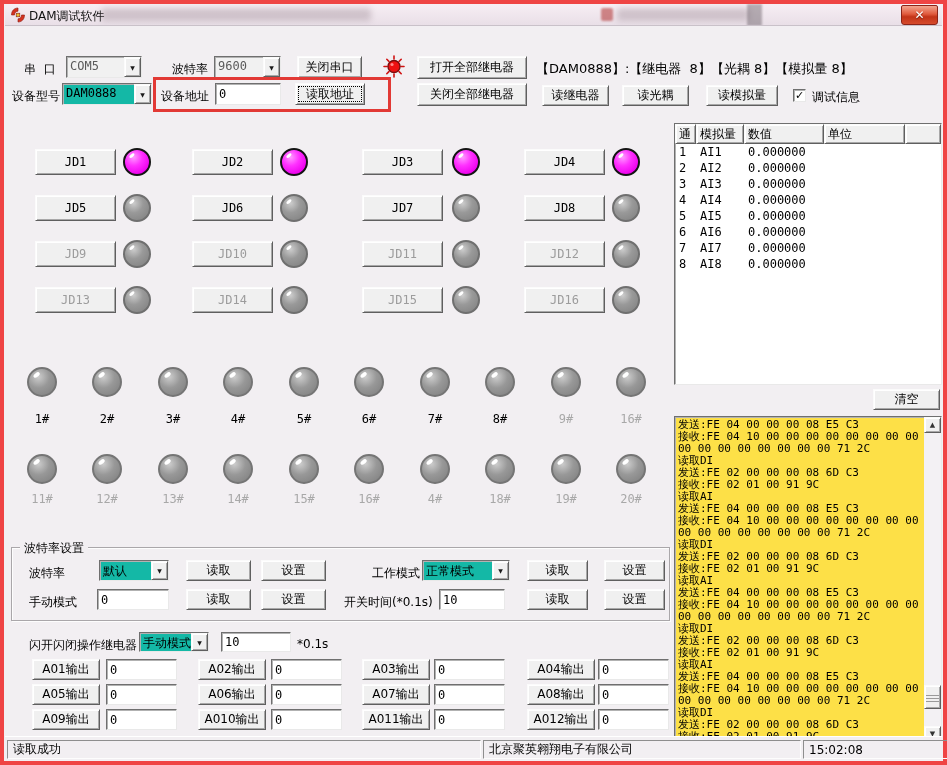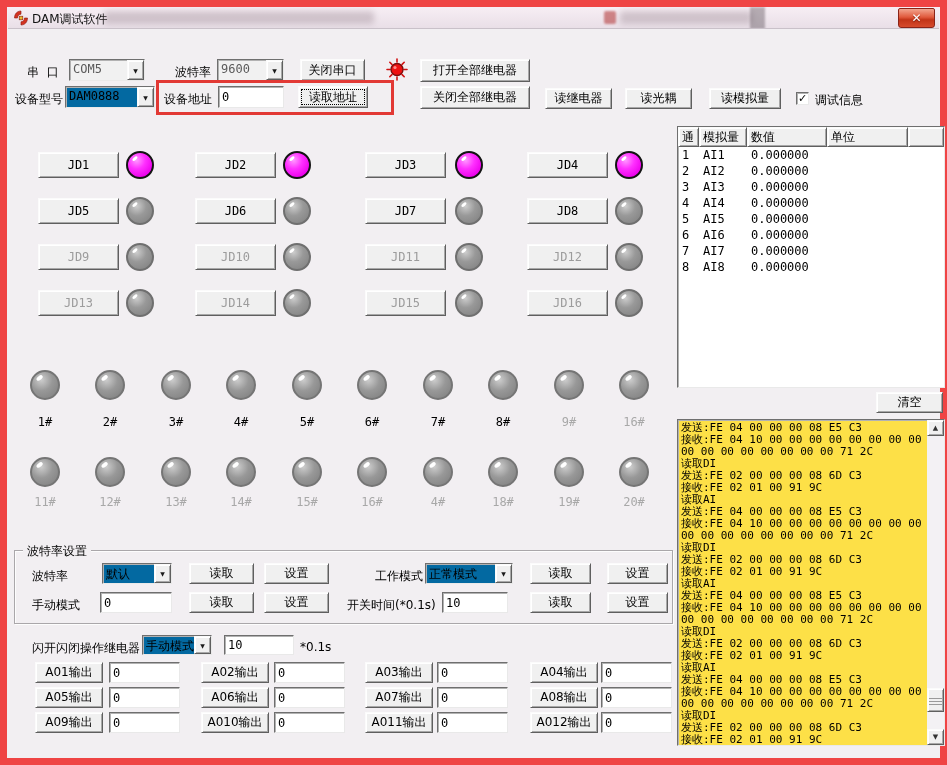--- a/index.html
+++ b/index.html
@@ -1,19 +1,19 @@
 <!DOCTYPE html>
 <html><head>
 <meta charset="utf-8">
 <style>
   *{margin:0;padding:0;box-sizing:border-box}
   html,body{width:947px;height:765px}
   body{font-family:"DejaVu Sans",sans-serif;font-size:12px;background:#f2eff2;position:relative;overflow:hidden}
   .abs{position:absolute}
-  .window{position:absolute;inset:0;border:7px solid #ef4444;background:#f2eff2}
+  .window{position:absolute;inset:0;border:4px solid #ef4444;background:#f2eff2}
   
   .titlebar{position:absolute;left:1px;right:1px;top:0;height:22px;
     background:linear-gradient(#f7eef4,#e9dfe7);border-bottom:1px solid #c9c1c9;overflow:hidden}
   .title-text{position:absolute;left:24px;top:4px;font-size:12px;color:#111;white-space:pre}
   .logo{position:absolute;left:5px;top:3px;width:16px;height:16px}
   .ghost{position:absolute;filter:blur(3px);opacity:.28;background:#7a6470;border-radius:2px}
   .ghost-red{position:absolute;left:596px;top:4px;width:12px;height:13px;background:#b03030;opacity:.55;filter:blur(1px);border-radius:2px}
   .ghost-bar{position:absolute;left:742px;top:0;width:15px;height:22px;background:#4d434b;opacity:.38;filter:blur(1px)}
   .close-btn{position:absolute;right:4px;top:1px;width:37px;height:20px;cursor:pointer;
     background:linear-gradient(#f2a58f,#e05a3d 45%,#c23418 60%,#d64a2c);
@@ -26,21 +26,21 @@
   .group-label{position:absolute;top:-8px;left:8px;background:#f2eff2;padding:0 4px;font-size:12px;white-space:pre}
   .btn{position:absolute;background:#f0f0f0;color:#000;font-size:12px;cursor:pointer;
     border:1px solid #5f5f5f;border-top-color:#fbfbfb;border-left-color:#fbfbfb;
     box-shadow:inset 1px 1px 0 #ffffff,inset -1px -1px 0 #a8a8a8;
     display:flex;align-items:center;justify-content:center;white-space:pre}
   .btn.disabled{color:#9c9c9c}
   .btn.focus{outline:1px dotted #000;outline-offset:-4px}
   .input{position:absolute;background:#fff;border:1px solid;border-color:#6f6f6f #e9e9e9 #e9e9e9 #6f6f6f;
     box-shadow:inset 1px 1px 0 #b2b2b2;font-size:12px;font-family:"DejaVu Sans Mono",monospace;padding:2px 3px;color:#000}
   .combo{position:absolute;display:flex;border:1px solid;border-color:#6f6f6f #e9e9e9 #e9e9e9 #6f6f6f;
-    box-shadow:inset 1px 1px 0 #b2b2b2;background:#0369a1;cursor:pointer}
+    box-shadow:inset 1px 1px 0 #b2b2b2;background:#14b8a6;cursor:pointer}
   .combo .field{flex:1;font-size:12px;padding:2px 1px 0 3px;overflow:hidden;white-space:nowrap;color:#000}
   .combo .arrow{width:17px;background:#f0f0f0;border:1px solid #5f5f5f;border-top-color:#fbfbfb;border-left-color:#fbfbfb;
     box-shadow:inset 1px 1px 0 #fff,inset -1px -1px 0 #a8a8a8;
     display:flex;align-items:center;justify-content:center;font-size:6px;color:#1a1a1a}
   .combo.disabled{background:#f1f1f1}
   .combo.disabled .field{color:#5a5a5a}
   .checkbox{position:absolute;width:13px;height:13px;background:#fff;cursor:pointer;
     border:1px solid;border-color:#6f6f6f #e9e9e9 #e9e9e9 #6f6f6f;box-shadow:inset 1px 1px 0 #b2b2b2;
     display:flex;align-items:center;justify-content:center;font-size:11px;font-weight:bold;color:#000;line-height:1}
   
@@ -130,20 +130,21 @@
           <line x1="18.1" y1="17.6" x2="20.2" y2="19.7"></line>
         <line x1="5.8" y1="19.7" x2="7.9" y2="17.6"></line>
           <line x1="18.1" y1="7.4" x2="20.2" y2="5.3"></line>
       </g>
       <circle cx="13" cy="12.5" r="6" fill="#ee1111" stroke="#7a0d0d" stroke-width="1.4"></circle>
       <circle cx="11" cy="10.5" r="1.6" fill="#ff8a8a"></circle>
     </svg>
   </span>
 
   <div class="btn" style="left:413px;top:52px;width:110px;height:23px">打开全部继电器</div>
+  <span class="lbl" style="left:532px;top:56px;font-size:13px">【DAM0888】:【继电器  8】【光耦 8】【模拟量 8】</span>
 
   <span class="lbl" style="left:8px;top:84px">设备型号</span>
   <div class="combo" style="left:58px;top:79px;width:90px;height:22px">
     <span class="field mono">DAM0888</span>
     <span class="arrow">▼</span>
   </div>
 
   <div class="hl-rect"></div>
   <span class="lbl" style="left:157px;top:84px">设备地址</span>
   <input class="input" style="left: 211px; top: 79px; width: 66px; height: 22px;" value="0">
@@ -387,14 +388,19 @@
 接收:FE 04 10 00 00 00 00 00 00 00 00 00 00 00 00 00 00 00 00 71 2C
 读取DI
 发送:FE 02 00 00 00 08 6D C3
 接收:FE 02 01 00 91 9C</div>
   <div class="vscroll">
     <span class="sb-btn" style="top:0">▲</span>
     <span class="sb-thumb"></span>
     <span class="sb-btn" style="bottom:0">▼</span>
   </div>
 
+  <div class="statusbar">
+    <span class="sb-panel" style="left:2px;width:474px">读取成功</span>
+    <span class="sb-panel" style="left:478px;width:318px">北京聚英翱翔电子有限公司</span>
+    <span class="sb-panel" style="left:798px;width:147px">15:02:08</span>
+  </div>
 
 </div>
 
 </body></html>

